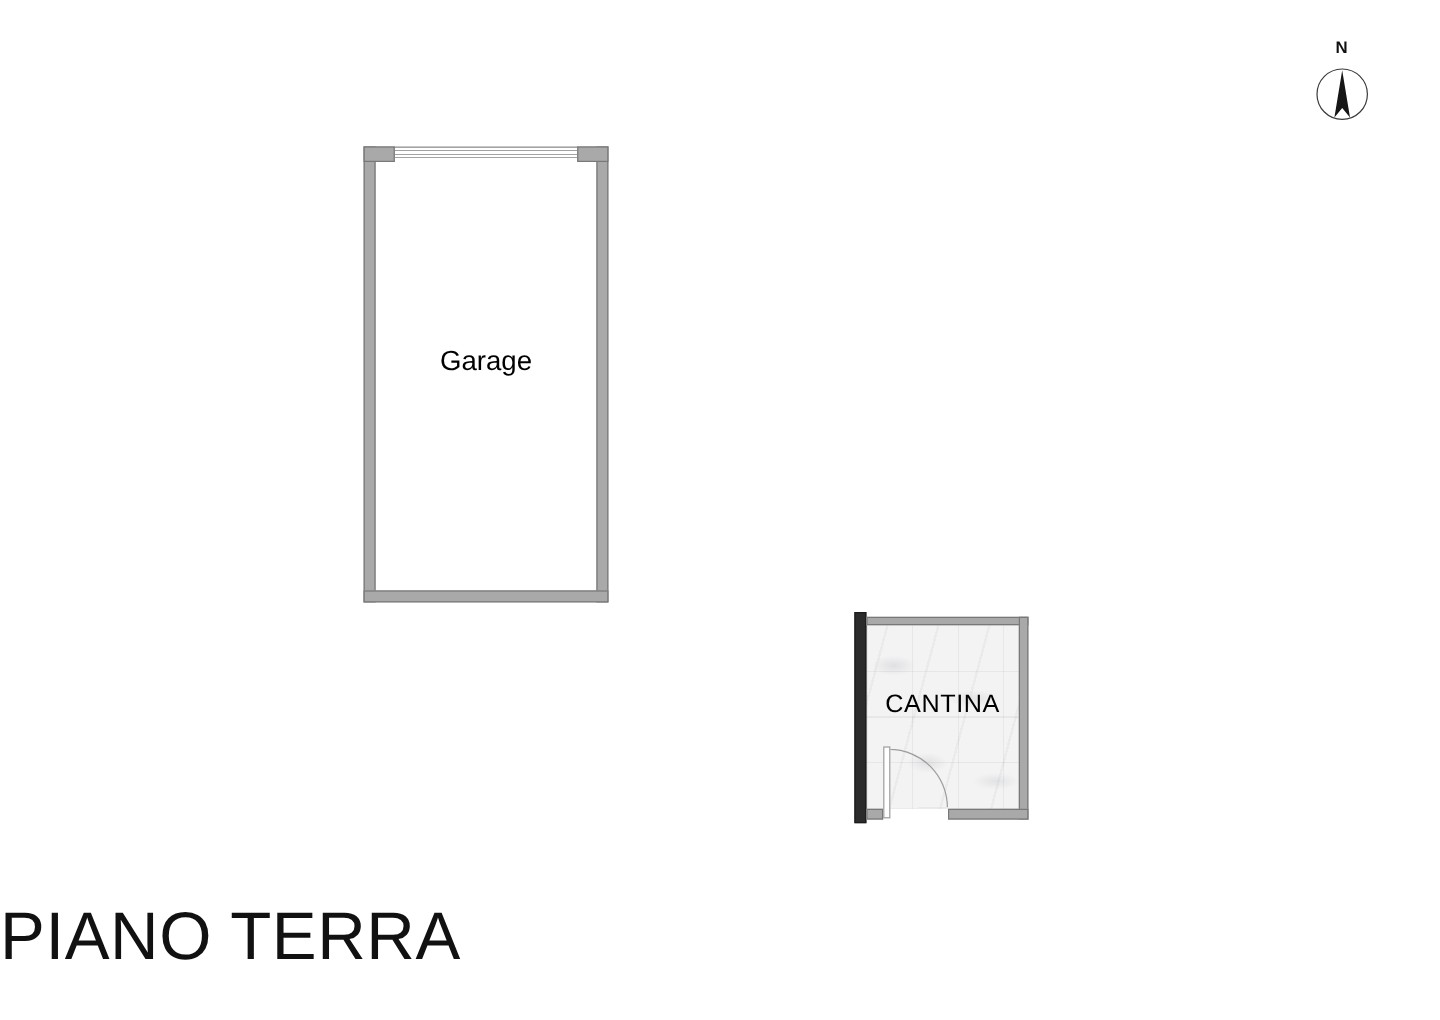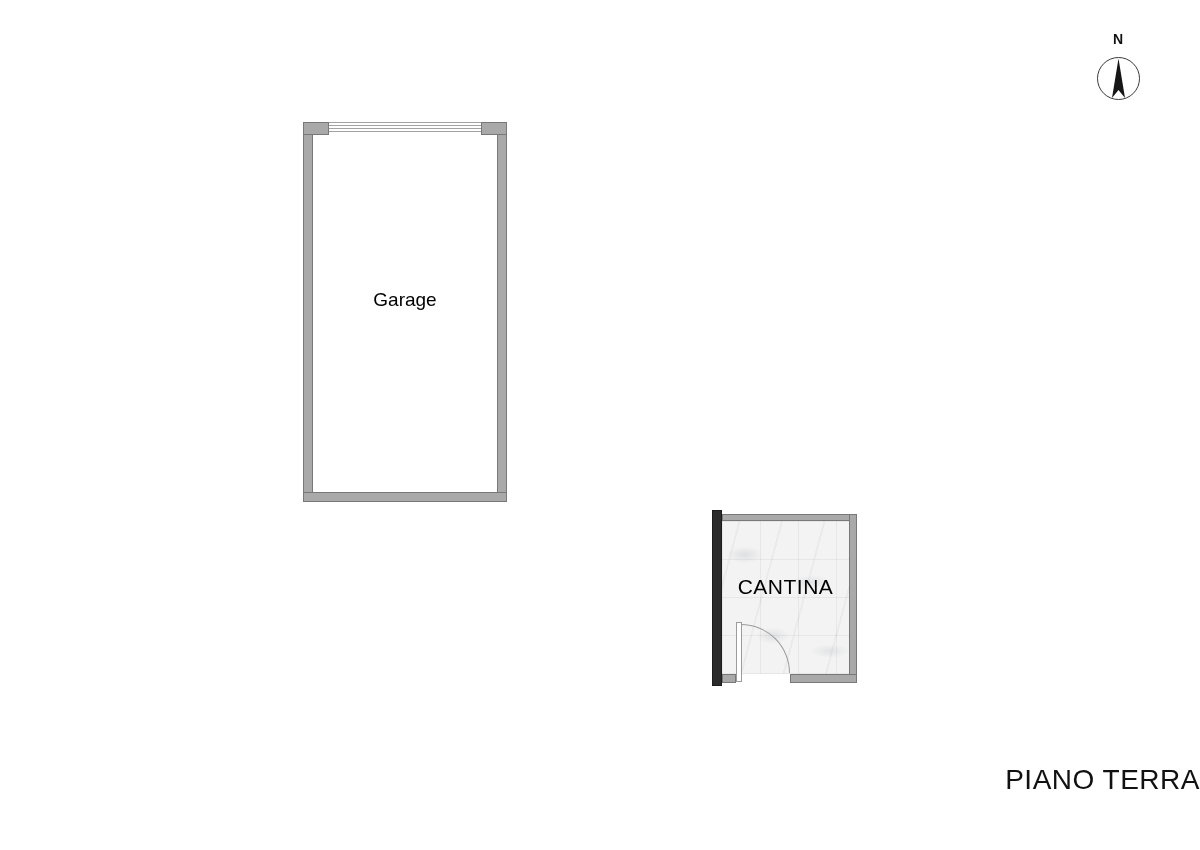--- a/index.html
+++ b/index.html
@@ -30,21 +30,21 @@
     background: repeating-linear-gradient(to bottom, #a3a3a3 0px, #a3a3a3 1px, #ffffff 1px, #ffffff 3px);
   }
   .g-interior {
     position: absolute; left: 10px; top: 10px; right: 10px; bottom: 10px;
     background: #ffffff;
   }
   .room-label {
     position: absolute; left: 0; right: 0;
     text-align: center; color: #000000;
   }
-  .garage-label { top: 167px; font-size: 19px; line-height: 22px; }
+  .garage-label { top: 167px; font-size: 23px; line-height: 22px; }
 
   
   .cantina { position: absolute; left: 712px; top: 512px; width: 145px; height: 171px; }
   .c-wall {
     position: absolute;
     background: #a9a9a9;
     border: 1px solid #787878;
     box-sizing: border-box;
   }
   .c-dark {
@@ -88,22 +88,22 @@
     width: 43px; height: 43px;
     border: 1px solid #3a3a3a; border-radius: 50%;
     box-sizing: border-box;
     display: flex; align-items: center; justify-content: center;
   }
   .compass-circle svg { display: block; }
 
   
   .floor-title {
     position: absolute; left: 0; right: 0; top: 757px;
-    text-align: right;
-    font-size: 28px; line-height: 46px;
+    text-align: left;
+    font-size: 56px; line-height: 46px;
     letter-spacing: 0.5px;
     color: #111111;
   }
 </style>
 </head>
 <body>
 
 <div class="plan">
 
   <div class="garage">

